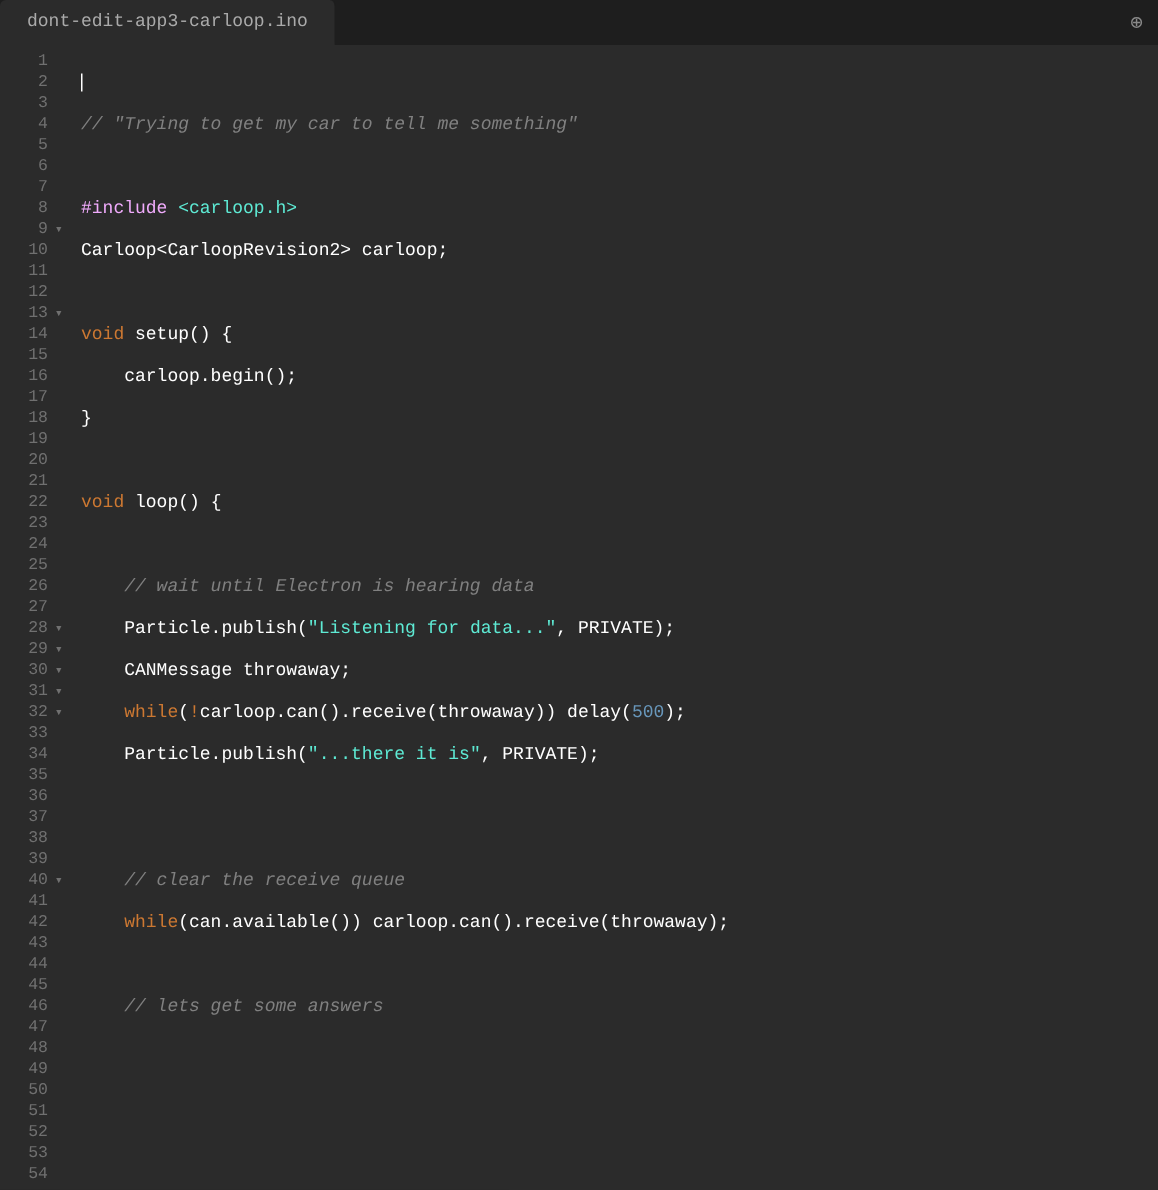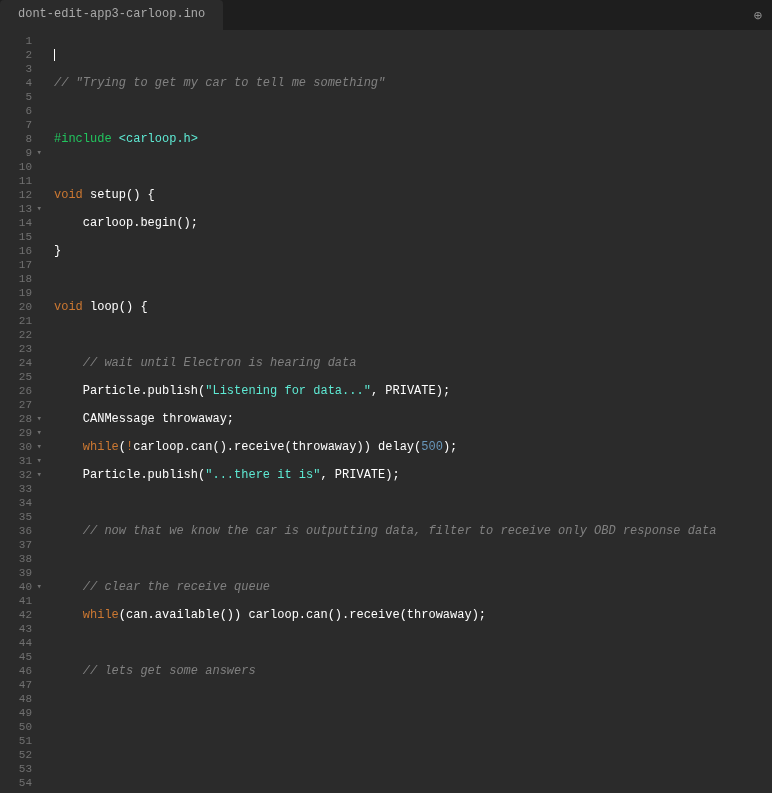--- a/index.html
+++ b/index.html
@@ -66,21 +66,21 @@
 }
 .cursor {
   display: inline-block;
   width: 1px;
   height: 12px;
   background: #ffffff;
   vertical-align: middle;
 }
 
 .cm { color: #808080; font-style: italic; }  
-.pp { color: #22c55e; }  
+.pp { color: #f0abfc; }  
 .kw { color: #cc7832; }  
 .fn { color: #ffffff; }  
 .st { color: #5eead4; }  
 .nu { color: #6897bb; }
 .pu { color: #cc7832; }
 </style>
 </head>
 <body>
 
 <div class="tabbar">
@@ -145,34 +145,34 @@
       <span class="ln">51</span>
       <span class="ln">52</span>
       <span class="ln">53</span>
       <span class="ln">54</span>
     </div>
   <div class="code">
 <div><span class="cursor"></span></div>
 <div><span class="cm">// "Trying to get my car to tell me something"</span></div>
 <div> </div>
 <div><span class="pp">#include</span> <span class="st">&lt;carloop.h&gt;</span></div>
+<div><span class="fn">Carloop&lt;CarloopRevision2&gt; carloop;</span></div>
 <div> </div>
 <div><span class="kw">void</span><span class="fn"> setup() {</span></div>
 <div><span class="fn">    carloop.begin();</span></div>
 <div><span class="fn">}</span></div>
 <div> </div>
 <div><span class="kw">void</span><span class="fn"> loop() {</span></div>
 <div> </div>
 <div><span class="cm">    // wait until Electron is hearing data</span></div>
 <div><span class="fn">    Particle.publish(</span><span class="st">"Listening for data..."</span><span class="fn">, PRIVATE);</span></div>
 <div><span class="fn">    CANMessage throwaway;</span></div>
 <div><span class="kw">    while</span><span class="fn">(</span><span class="pu">!</span><span class="fn">carloop.can().receive(throwaway)) delay(</span><span class="nu">500</span><span class="fn">);</span></div>
 <div><span class="fn">    Particle.publish(</span><span class="st">"...there it is"</span><span class="fn">, PRIVATE);</span></div>
 <div> </div>
-<div><span class="cm">    // now that we know the car is outputting data, filter to receive only OBD response data</span></div>
 <div> </div>
 <div><span class="cm">    // clear the receive queue</span></div>
 <div><span class="kw">    while</span><span class="fn">(can.available()) carloop.can().receive(throwaway);</span></div>
 <div> </div>
 <div><span class="cm">    // lets get some answers</span></div>
 
 
 
 
 

